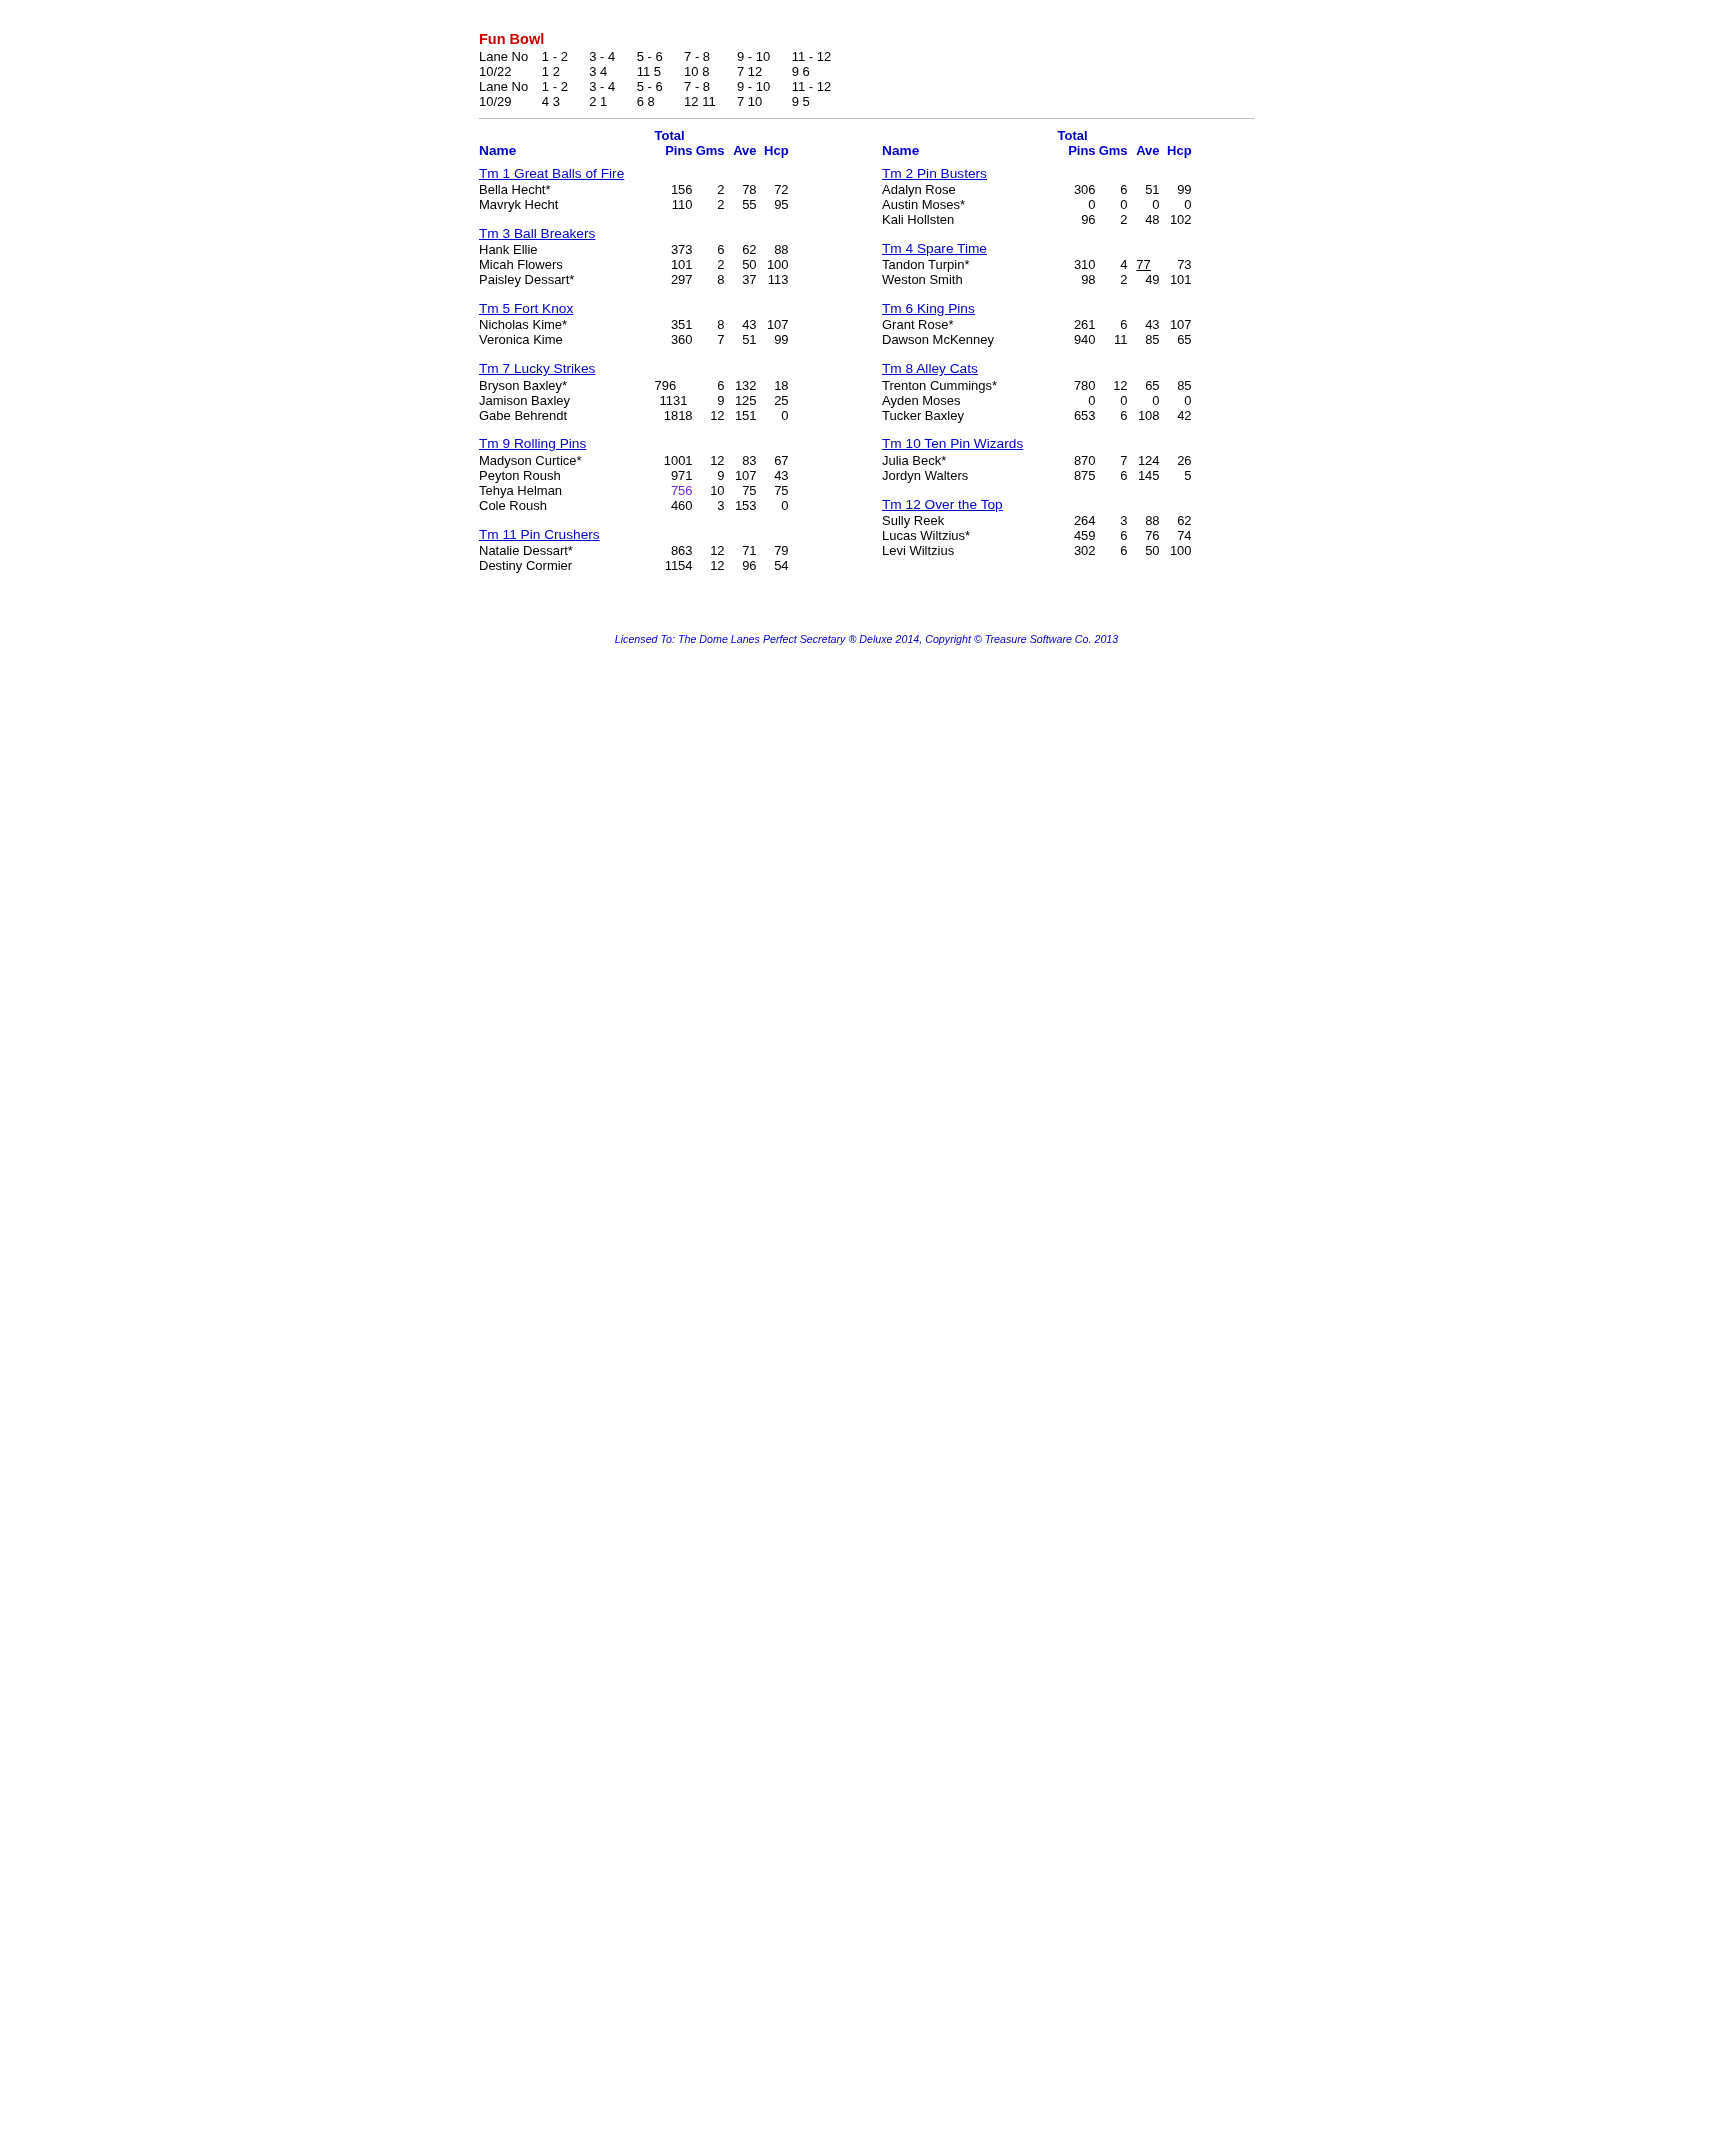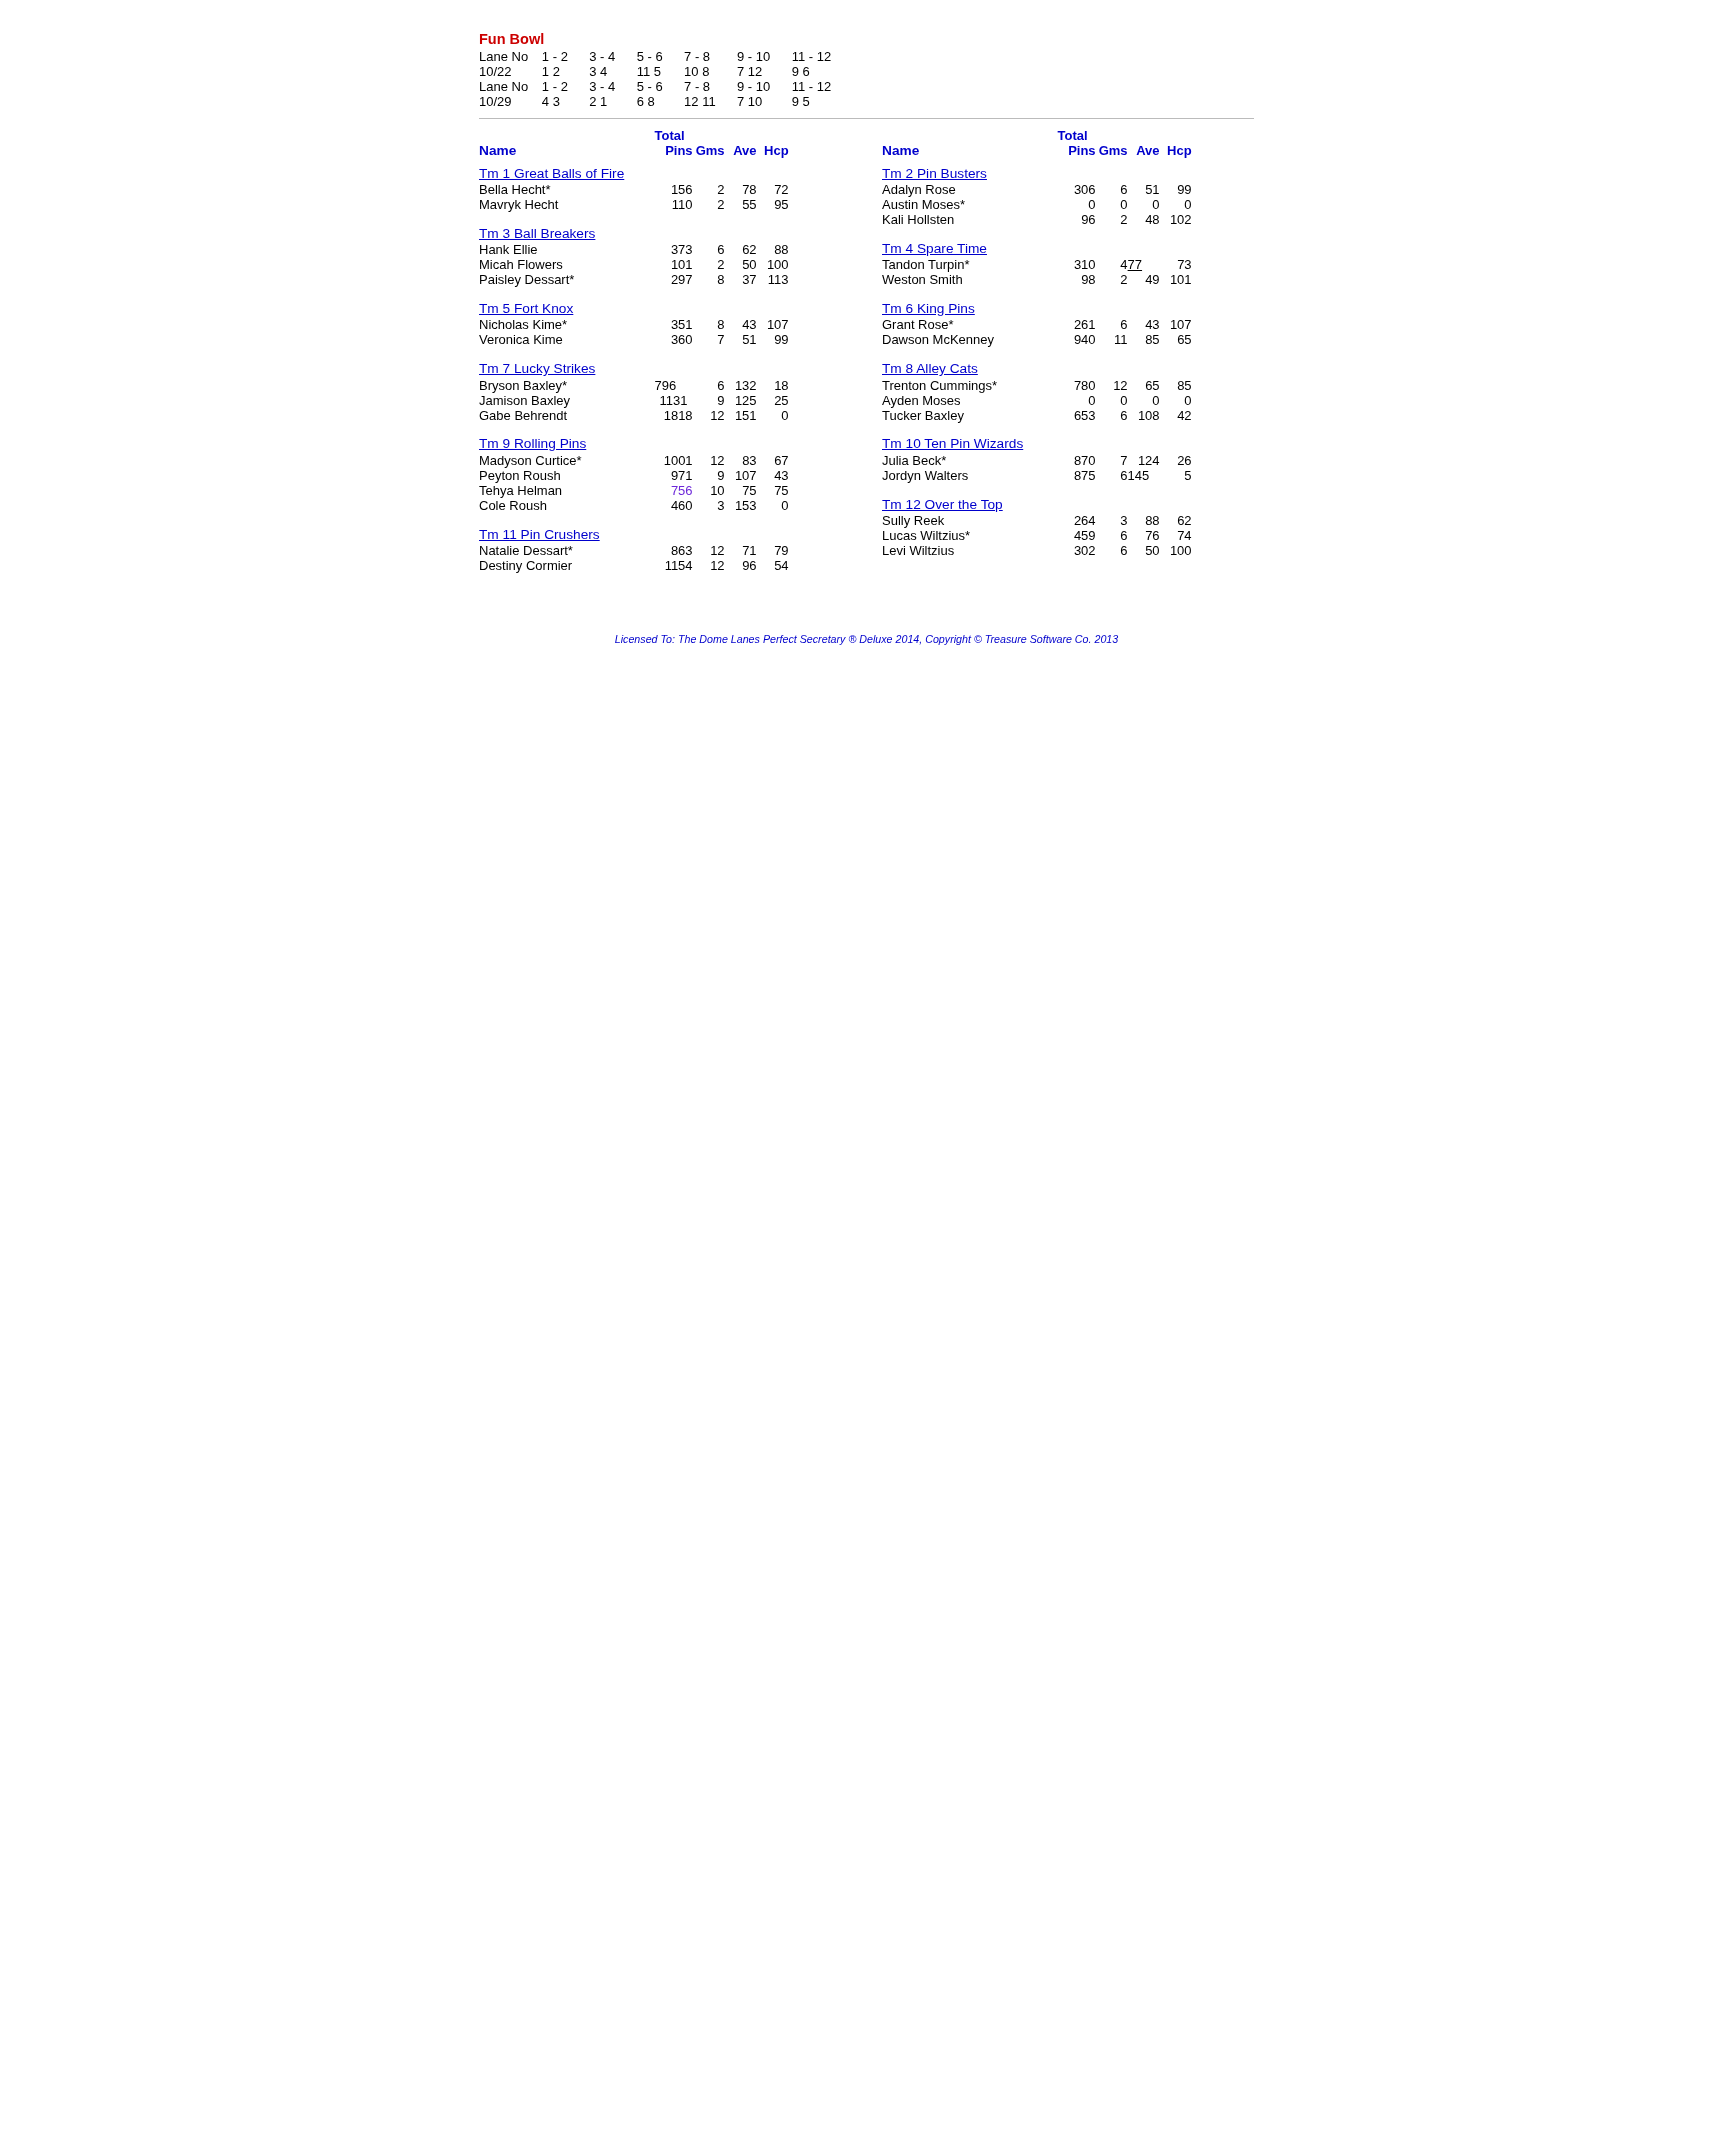--- a/index.html
+++ b/index.html
@@ -377,21 +377,21 @@
             </div>
           </div>
         </div>
         <div class="team-block">
           <div class="team-name">Tm 4 Spare Time</div>
           <div class="player-row">
             <span class="player-name">Tandon Turpin*</span>
             <div class="player-stats">
               <span style="width: 38px; text-align: right; font-size: 13px; color: rgb(0, 0, 0);">310</span>
               <span style="width: 32px; text-align: right; font-size: 13px; color: rgb(0, 0, 0);">4</span>
-              <span style="width: 32px; text-align: left; font-size: 13px; color: rgb(0, 0, 0); text-decoration: underline;">77</span>
+              <span style="width: 32px; text-align: center; font-size: 13px; color: rgb(0, 0, 0); text-decoration: underline;">77</span>
               <span style="width: 32px; text-align: right; font-size: 13px; color: rgb(0, 0, 0);">73</span>
             </div>
           </div>
           <div class="player-row">
             <span class="player-name">Weston Smith</span>
             <div class="player-stats">
               <span style="width: 38px; text-align: right; font-size: 13px; color: rgb(0, 0, 0);">98</span>
               <span style="width: 32px; text-align: right; font-size: 13px; color: rgb(0, 0, 0);">2</span>
               <span style="width: 32px; text-align: right; font-size: 13px; color: rgb(0, 0, 0);">49</span>
               <span style="width: 32px; text-align: right; font-size: 13px; color: rgb(0, 0, 0);">101</span>
@@ -458,21 +458,21 @@
               <span style="width: 32px; text-align: right; font-size: 13px; color: rgb(0, 0, 0);">7</span>
               <span style="width: 32px; text-align: right; font-size: 13px; color: rgb(0, 0, 0);">124</span>
               <span style="width: 32px; text-align: right; font-size: 13px; color: rgb(0, 0, 0);">26</span>
             </div>
           </div>
           <div class="player-row">
             <span class="player-name">Jordyn Walters</span>
             <div class="player-stats">
               <span style="width: 38px; text-align: right; font-size: 13px; color: rgb(0, 0, 0);">875</span>
               <span style="width: 32px; text-align: right; font-size: 13px; color: rgb(0, 0, 0);">6</span>
-              <span style="width: 32px; font-size: 13px; color: rgb(0, 0, 0);">145</span>
+              <span style="width: 32px; text-align: right; font-size: 13px; color: rgb(0, 0, 0);">145</span>
               <span style="width: 32px; text-align: right; font-size: 13px; color: rgb(0, 0, 0);">5</span>
             </div>
           </div>
         </div>
         <div class="team-block">
           <div class="team-name">Tm 12 Over the Top</div>
           <div class="player-row">
             <span class="player-name">Sully Reek</span>
             <div class="player-stats">
               <span style="width: 38px; text-align: right; font-size: 13px; color: rgb(0, 0, 0);">264</span>

